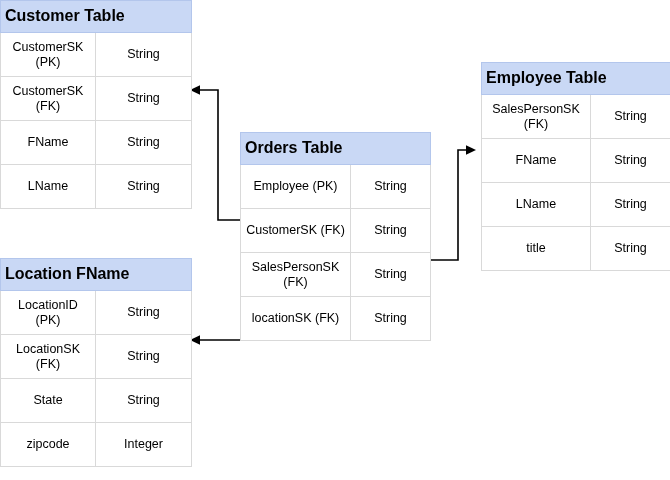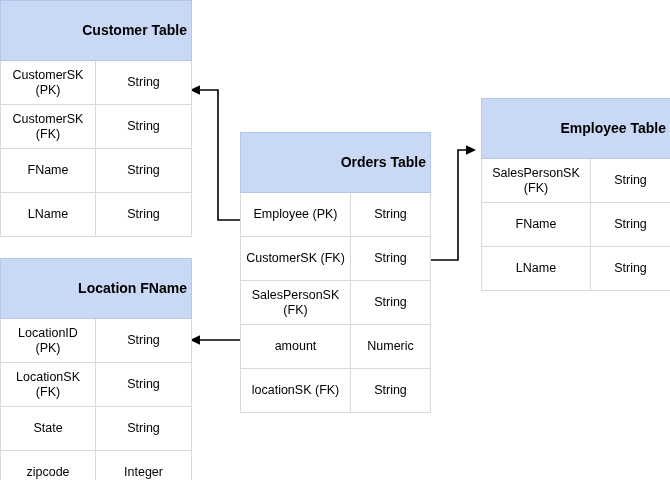--- a/index.html
+++ b/index.html
@@ -29,26 +29,26 @@
     position: absolute;
     border-collapse: collapse;
     table-layout: fixed;
     background: #ffffff;
     z-index: 2;
   }
 
   .er-table .hdr-cell {
     background: #c9d8f5;
     border: 1px solid #b3c6ec;
-    text-align: right;
+    text-align: left;
     vertical-align: middle;
-    font-size: 14px;
+    font-size: 16px;
     color: #000000;
     height: 27px;
-    padding: 16px 4px;
+    padding: 2px 4px;
     line-height: 1.15;
   }
 
   .er-table td.f-name,
   .er-table td.f-type {
     border: 1px solid #d9d9d9;
     text-align: center;
     vertical-align: middle;
     font-size: 12.5px;
     color: #000000;
@@ -177,31 +177,27 @@
       </tr>
       <tr>
         <td class="f-name">CustomerSK (FK)</td>
         <td class="f-type">String</td>
       </tr>
       <tr>
         <td class="f-name">SalesPersonSK (FK)</td>
         <td class="f-type">String</td>
       </tr>
       <tr>
-        <td class="f-name">amount</td>
-        <td class="f-type">Numeric</td>
-      </tr>
-      <tr>
         <td class="f-name">locationSK (FK)</td>
         <td class="f-type">String</td>
       </tr>
     </tbody>
   </table>
 
-  <table class="er-table" style="left:481px; top:62px; width:189px;margin-top:36px;">
+  <table class="er-table" style="left:481px; top:62px; width:189px;">
     <colgroup>
         <col style="width:109px">
         <col style="width:80px">
       </colgroup>
     <thead>
       <tr>
         <th class="hdr-cell" colspan="2">Employee Table</th>
       </tr>
     </thead>
     <tbody>
@@ -210,16 +206,20 @@
         <td class="f-type">String</td>
       </tr>
       <tr>
         <td class="f-name">FName</td>
         <td class="f-type">String</td>
       </tr>
       <tr>
         <td class="f-name">LName</td>
         <td class="f-type">String</td>
       </tr>
+      <tr>
+        <td class="f-name">title</td>
+        <td class="f-type">String</td>
+      </tr>
     </tbody>
   </table>
 
 </div>
 
 </body></html>

